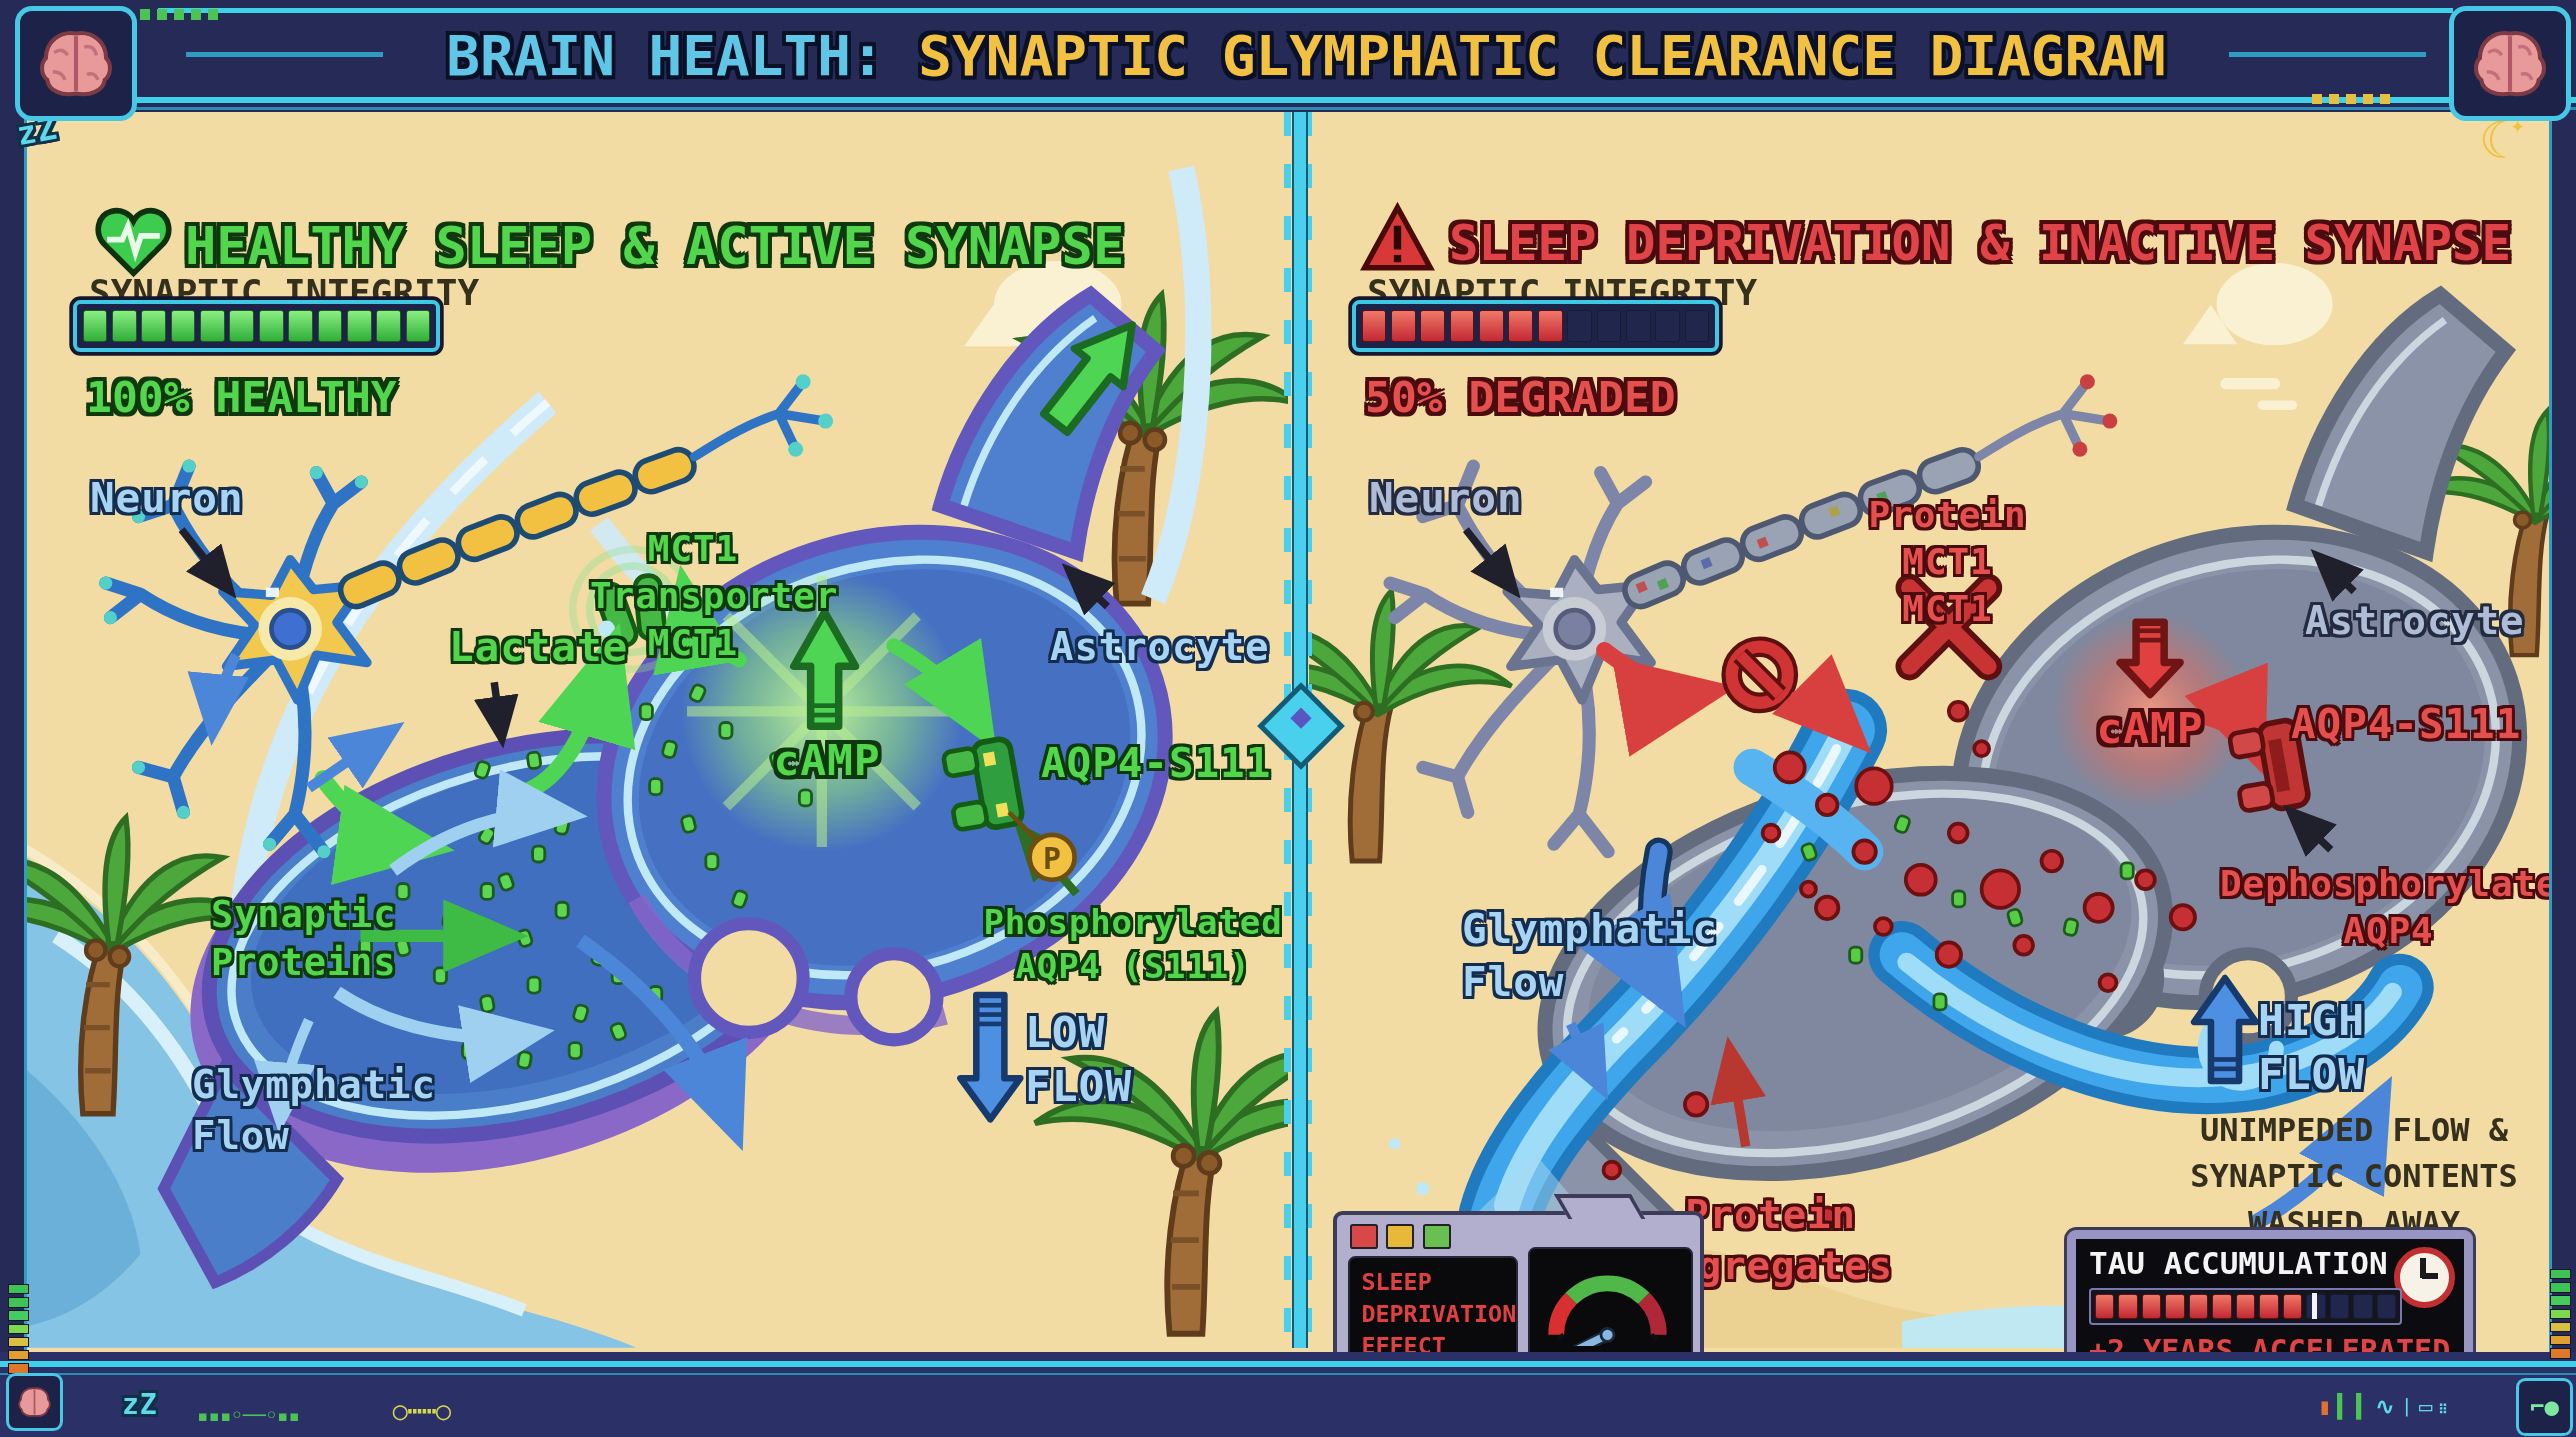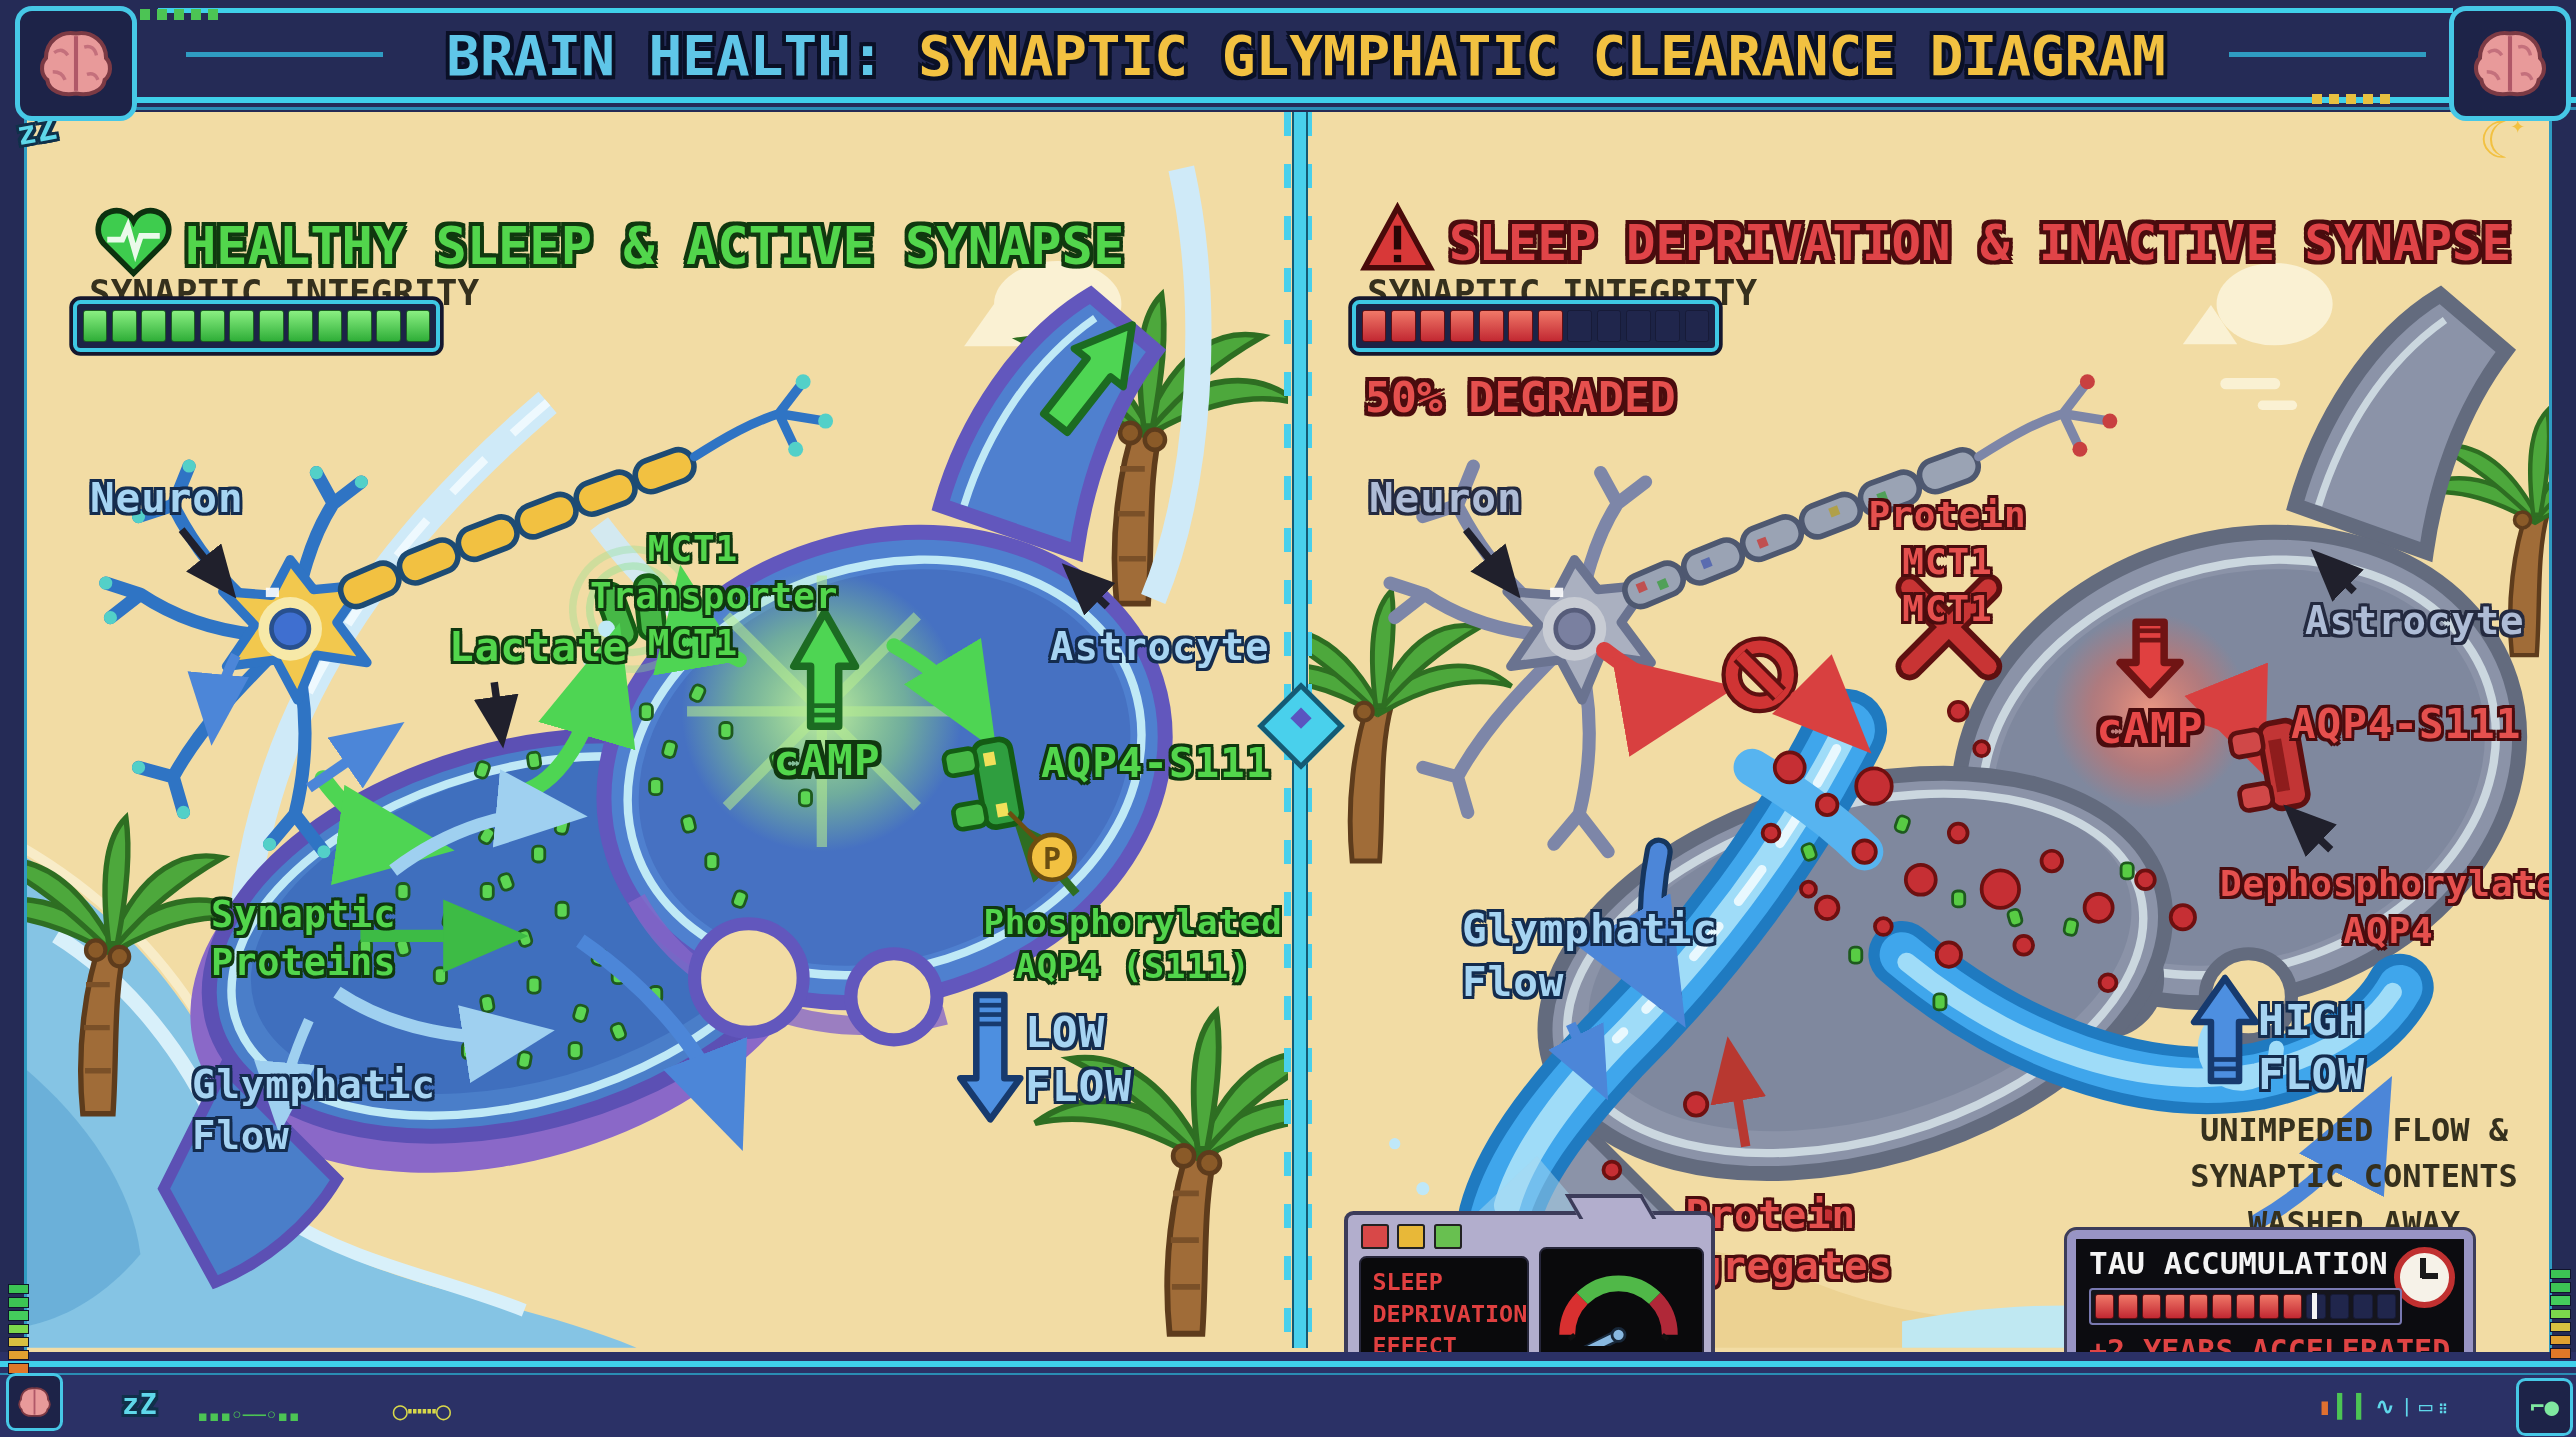--- a/index.html
+++ b/index.html
@@ -64,21 +64,21 @@
   .int-bar{position:absolute;width:367px;height:52px;background:#1c2346;border:4.7px solid #3ec8e4;
            border-radius:7.5px;box-shadow:0 0 0 3.7px #15172e;display:flex;gap:4.7px;padding:5.6px;box-sizing:border-box;z-index:12;}
   .seg{flex:1;border-radius:2.8px;box-sizing:border-box;}
   .f-green{background:linear-gradient(180deg,#8aef82,#2fae38);border:1.9px solid #1c5e22;}
   .f-red{background:linear-gradient(180deg,#f07868,#c22832);border:1.9px solid #5e1014;}
   .empty{background:#20264c;border:1.9px solid #171b38;}
   
   .hdricon{position:absolute;z-index:12;}
   
   #monitor{position:absolute;left:1333px;top:1211px;width:363px;height:176px;background:#b2aecd;
-           border:4.7px solid #3c3c5a;border-radius:9.4px;z-index:30;margin-left:11px;}
+           border:4.7px solid #3c3c5a;border-radius:9.4px;z-index:30;}
   #monitor .tab{position:absolute;right:62px;top:-20.6px;width:69px;height:20.6px;background:#b2aecd;border:4.7px solid #3c3c5a;border-bottom:none;transform:skewX(30deg);}
   #monitor .btns{position:absolute;left:13px;top:9.4px;display:flex;gap:8.4px;}
   #monitor .btns i{width:24px;height:20.6px;border:2.8px solid #222;border-radius:2.8px;display:block;}
   #mscreen1{position:absolute;left:11.2px;top:41px;width:170px;height:120px;background:#0a0a0c;
             border:2.8px solid #26263a;border-radius:7.5px;color:#e04040;font-size:23.4px;font-weight:bold;
             line-height:1.35;padding:9.4px 0 0 11.2px;box-sizing:border-box;white-space:pre-line;}
   #mscreen2{position:absolute;left:191px;top:32px;width:161px;height:129px;background:#0a0a0c;
             border:2.8px solid #26263a;border-radius:7.5px;}
   #mscreen2 .glabel{position:absolute;left:0;bottom:5.6px;width:100%;text-align:center;color:#f2f2f2;
             font-size:17px;font-weight:bold;letter-spacing:0;}
@@ -687,20 +687,21 @@
       <i class="seg f-green"></i>
       <i class="seg f-green"></i>
       <i class="seg f-green"></i>
       <i class="seg f-green"></i>
       <i class="seg f-green"></i>
       <i class="seg f-green"></i>
       <i class="seg f-green"></i>
       <i class="seg f-green"></i>
       <i class="seg f-green"></i>
     </div>
+  <div class="lbl ol green-lbl" style="left:86px;top:373px;font-size:43px;--ow:3.7px;letter-spacing:0;">100% HEALTHY</div>
 
   <div class="lbl ol blue-lbl" style="left:90px;top:476px;font-size:41px;">Neuron</div>
   <div class="lbl ol green-lbl" style="left:449px;top:625px;font-size:41px;">Lactate</div>
   <div class="lbl ol green-lbl ctr" style="left:590px;top:526px;width:206px;font-size:36px;line-height:1.3;">MCT1
 Transporter
 MCT1</div>
   <div class="lbl ol green-lbl ctr" style="left:766px;top:736px;width:122px;font-size:43px;--ow:3.7px;">cAMP</div>
   <div class="lbl ol blue-lbl" style="left:1050px;top:625px;font-size:39px;">Astrocyte</div>
   <div class="lbl ol green-lbl" style="left:1041px;top:741px;font-size:41px;">AQP4-S111</div>
   <div class="lbl ol green-lbl ctr" style="left:955px;top:900px;width:356px;font-size:34px;line-height:1.3;">Phosphorylated

